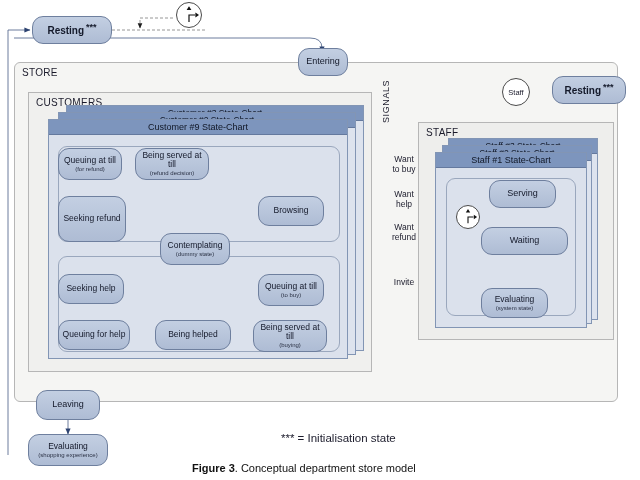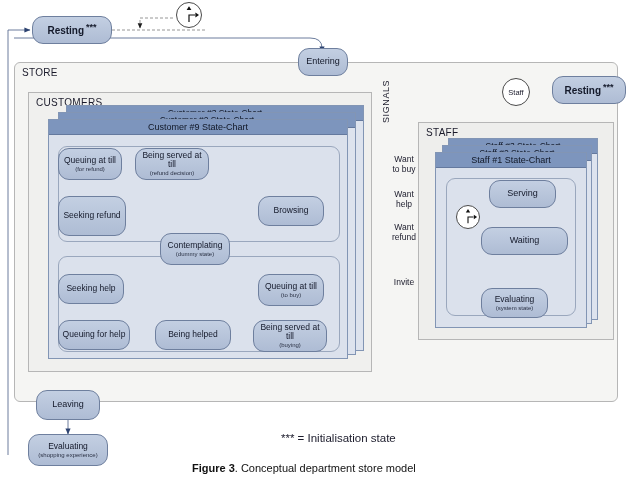--- a/index.html
+++ b/index.html
@@ -324,21 +324,21 @@
   <div class="state" style="left:58px; top:148px; width:64px; height:32px;">
     <div>Queuing at till</div>
     <div class="sub">(for refund)</div>
   </div>
 
   <div class="state" style="left:135px; top:148px; width:74px; height:32px;">
     <div>Being served at till</div>
     <div class="sub">(refund decision)</div>
   </div>
 
-  <div class="state" style="left:58px; top:196px; width:68px; height:40px;">
+  <div class="state" style="left:58px; top:196px; width:68px; height:46px;">
     <div>Seeking refund</div>
   </div>
 
   <div class="state" style="left:258px; top:196px; width:66px; height:30px;">
     <div>Browsing</div>
   </div>
 
   <div class="state" style="left:160px; top:233px; width:70px; height:32px;">
     <div>Contemplating</div>
     <div class="sub">(dummy state)</div>

